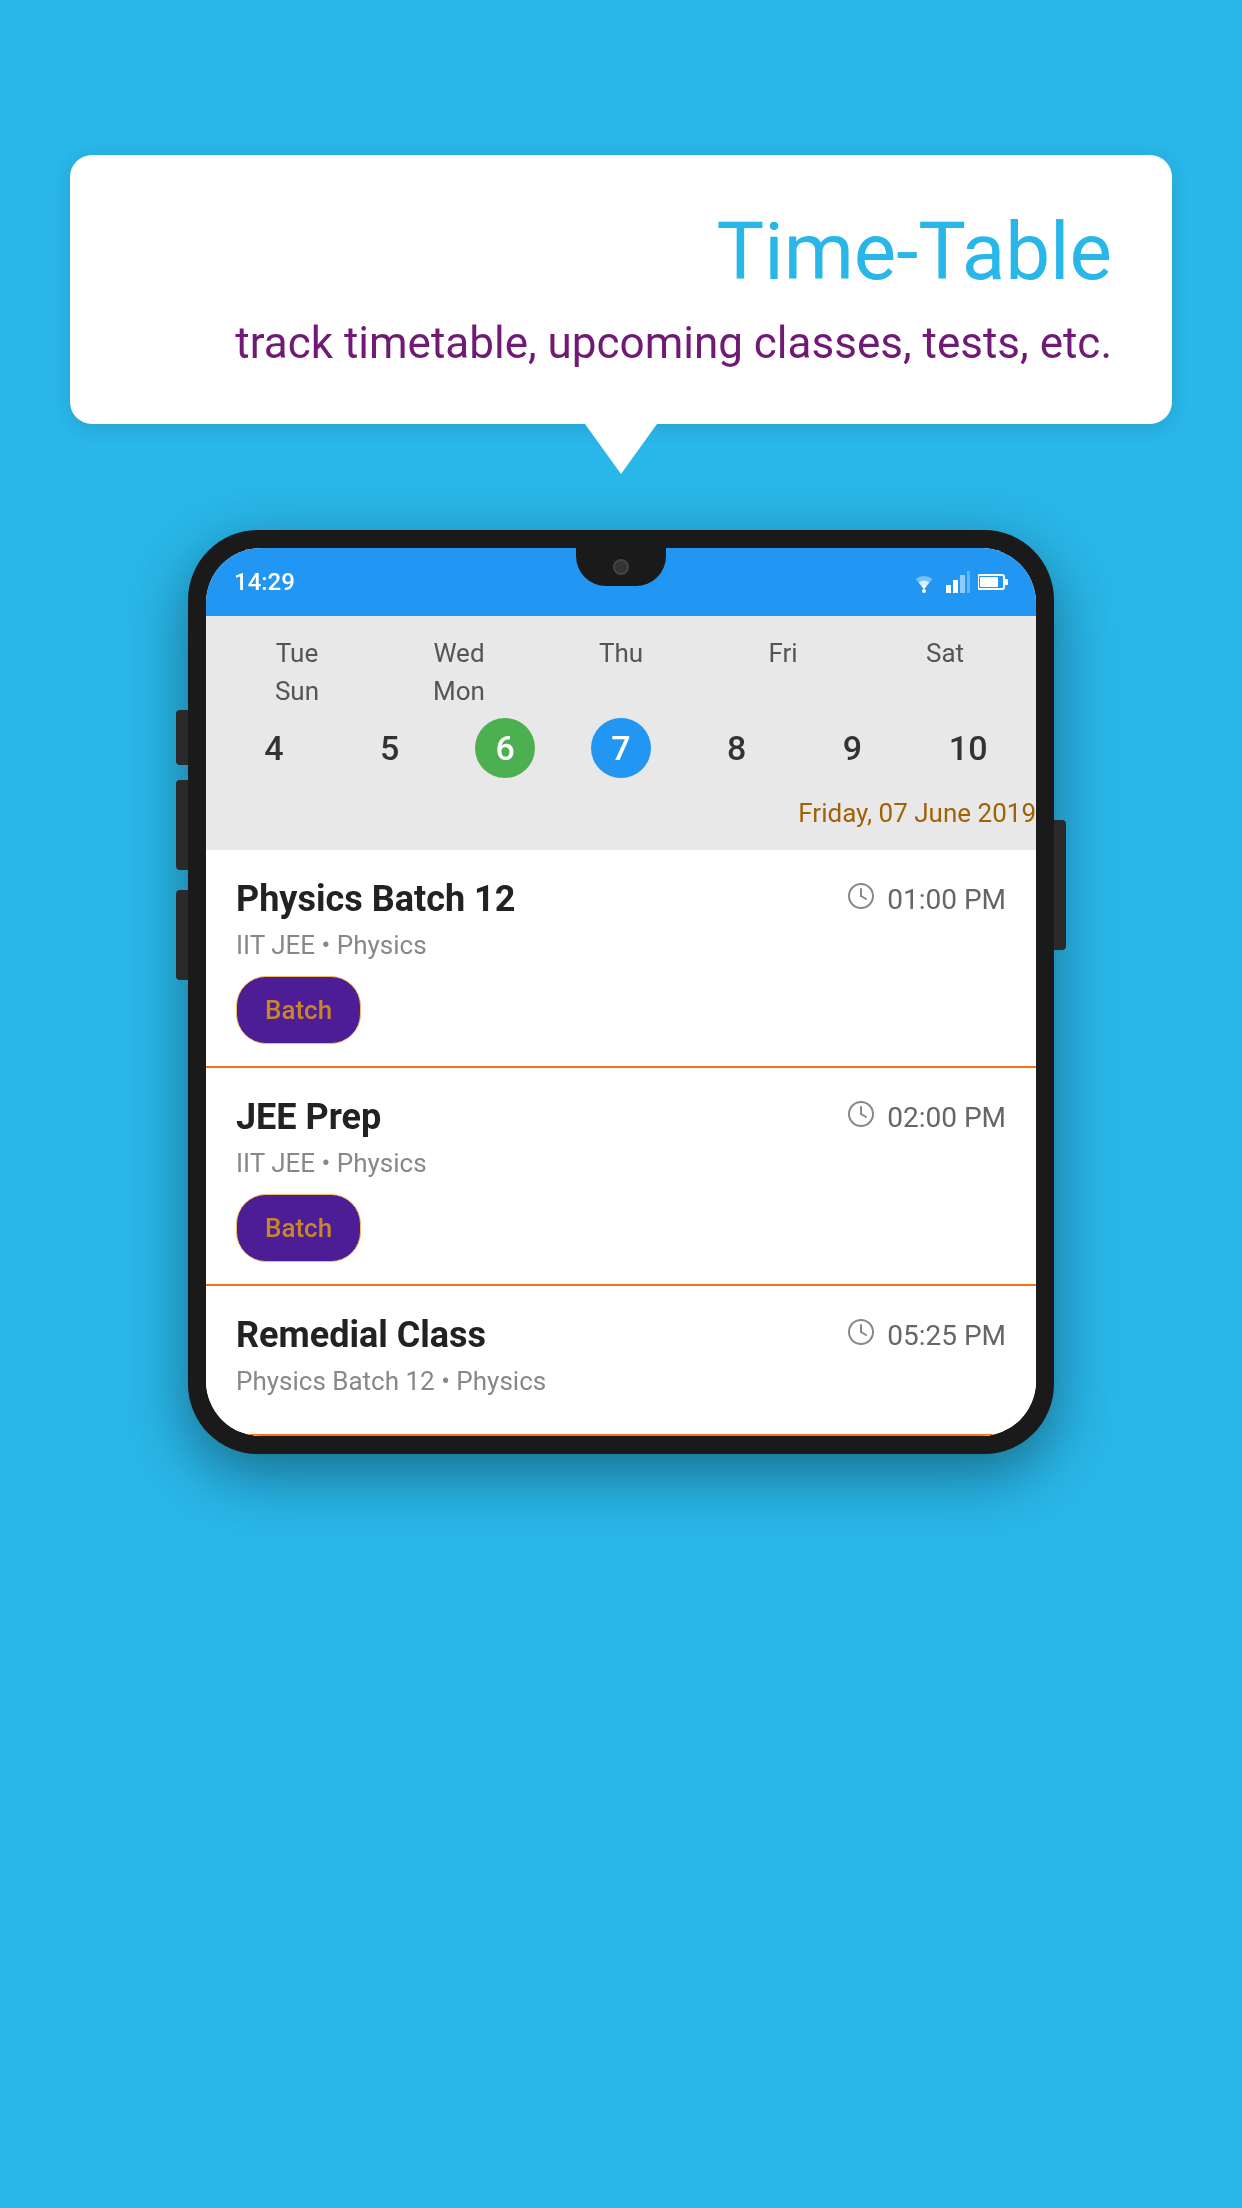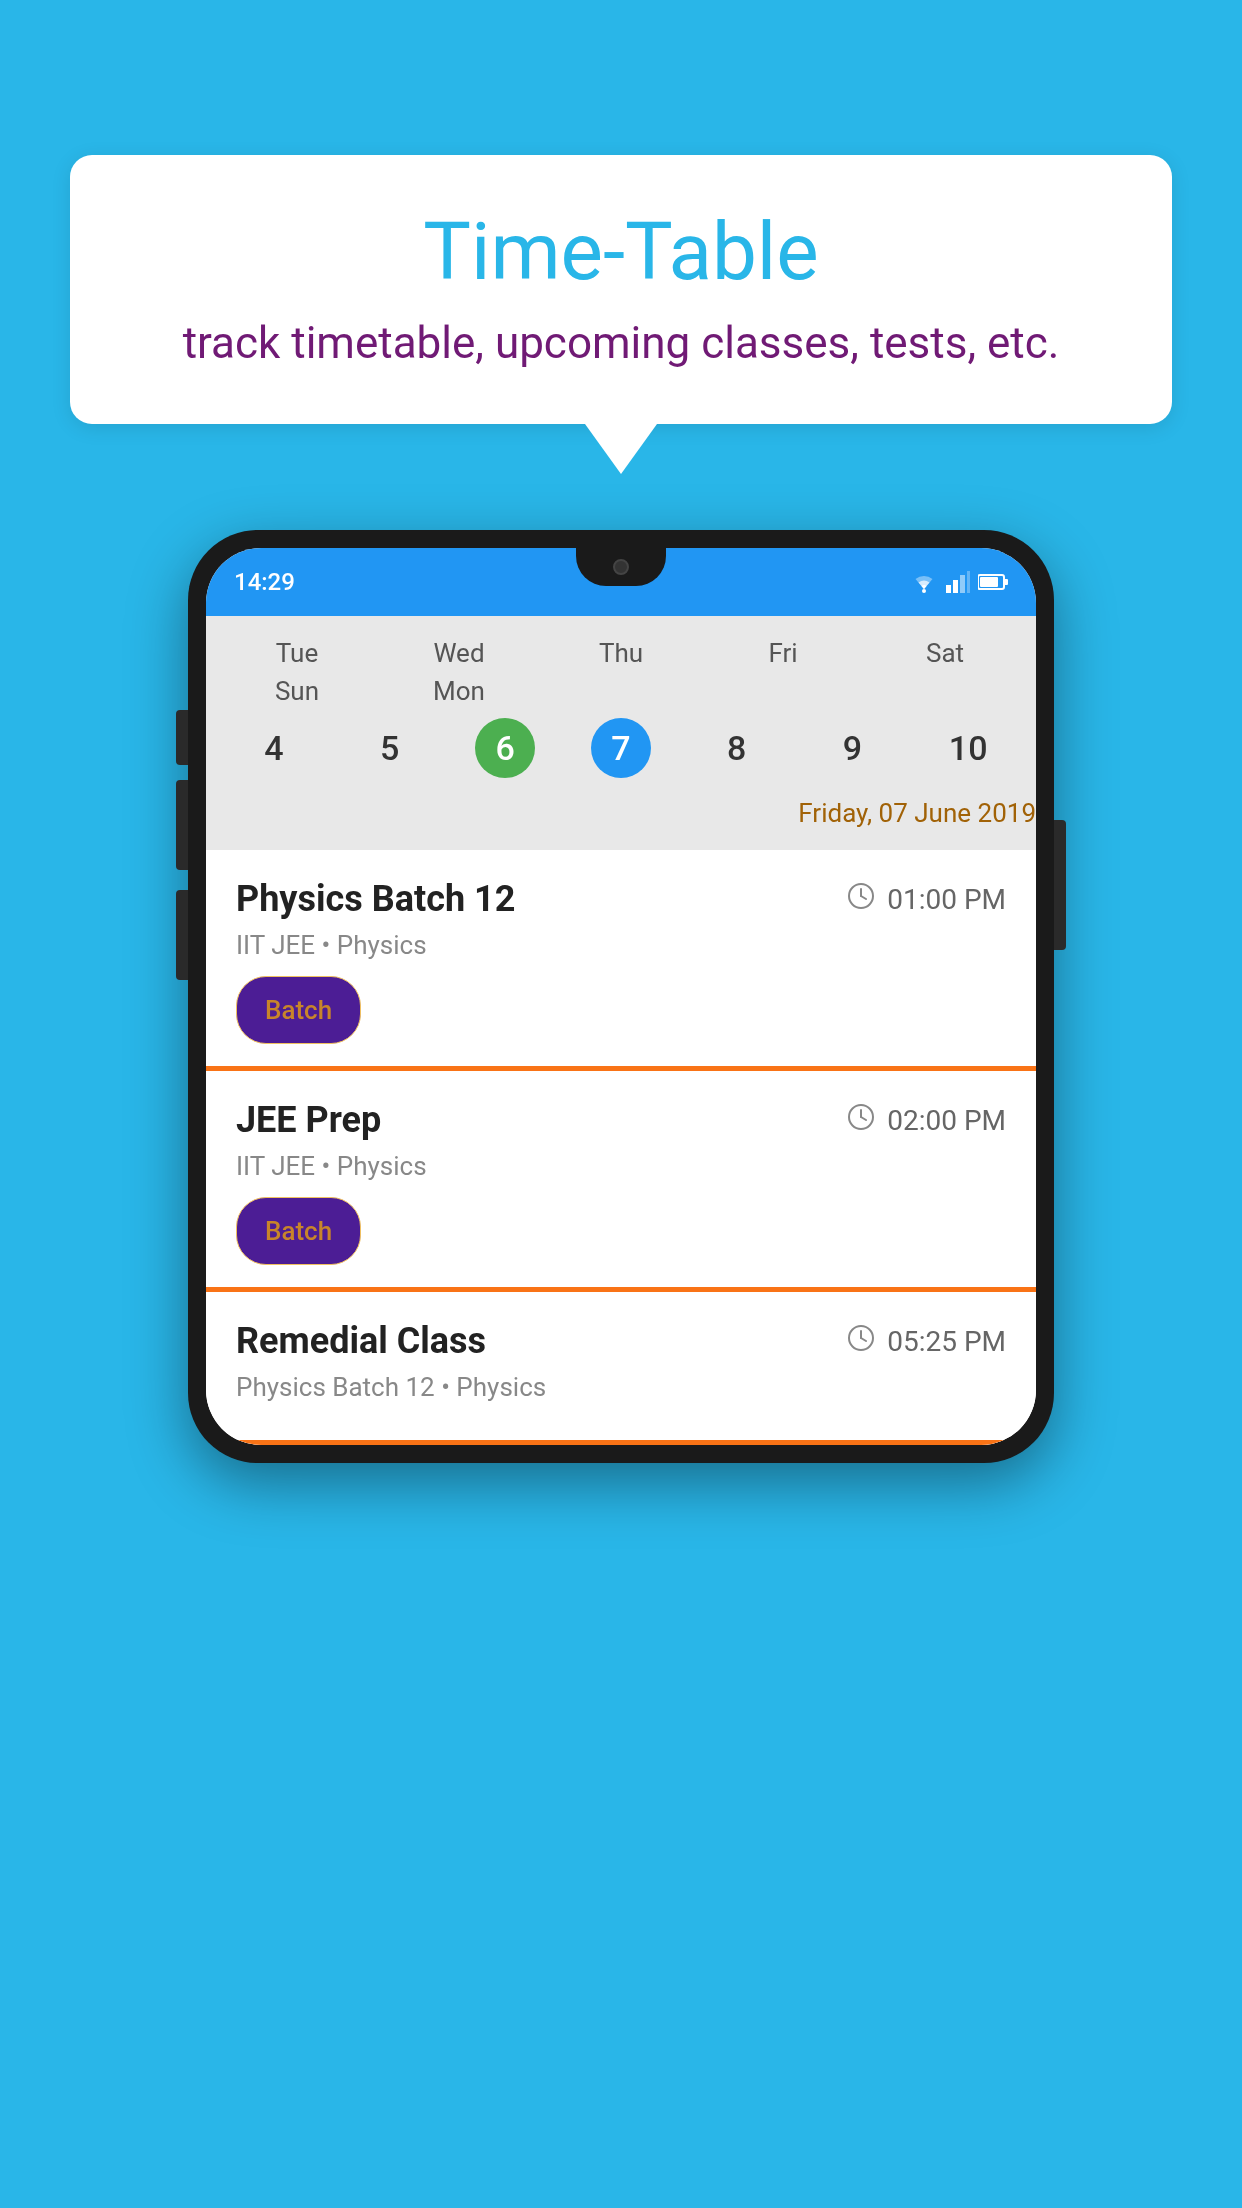--- a/index.html
+++ b/index.html
@@ -23,21 +23,21 @@
       display: flex;
       flex-direction: column;
       align-items: center;
     }
 
     .speech-bubble {
       background: white;
       border-radius: 22px;
       padding: 50px 60px 55px;
       width: 100%;
-      text-align: center;
+      text-align: right;
       box-shadow: 0 4px 20px rgba(0,0,0,0.1);
     }
 
     .speech-bubble-title {
       font-size: 80px;
       font-weight: 400;
       color: #29b6e8;
       margin-bottom: 18px;
     }
 
@@ -236,21 +236,21 @@
       background: #e8e8e8;
     }
 
     
     .class-list {
       background: white;
     }
 
     .class-item {
       padding: 28px 30px 22px;
-      border-bottom: 5px solid #f97316;
+      border-bottom: 2px solid #f97316;
     }
 
     .class-item-header {
       display: flex;
       justify-content: space-between;
       align-items: center;
       margin-bottom: 10px;
     }
 
     .class-name {

